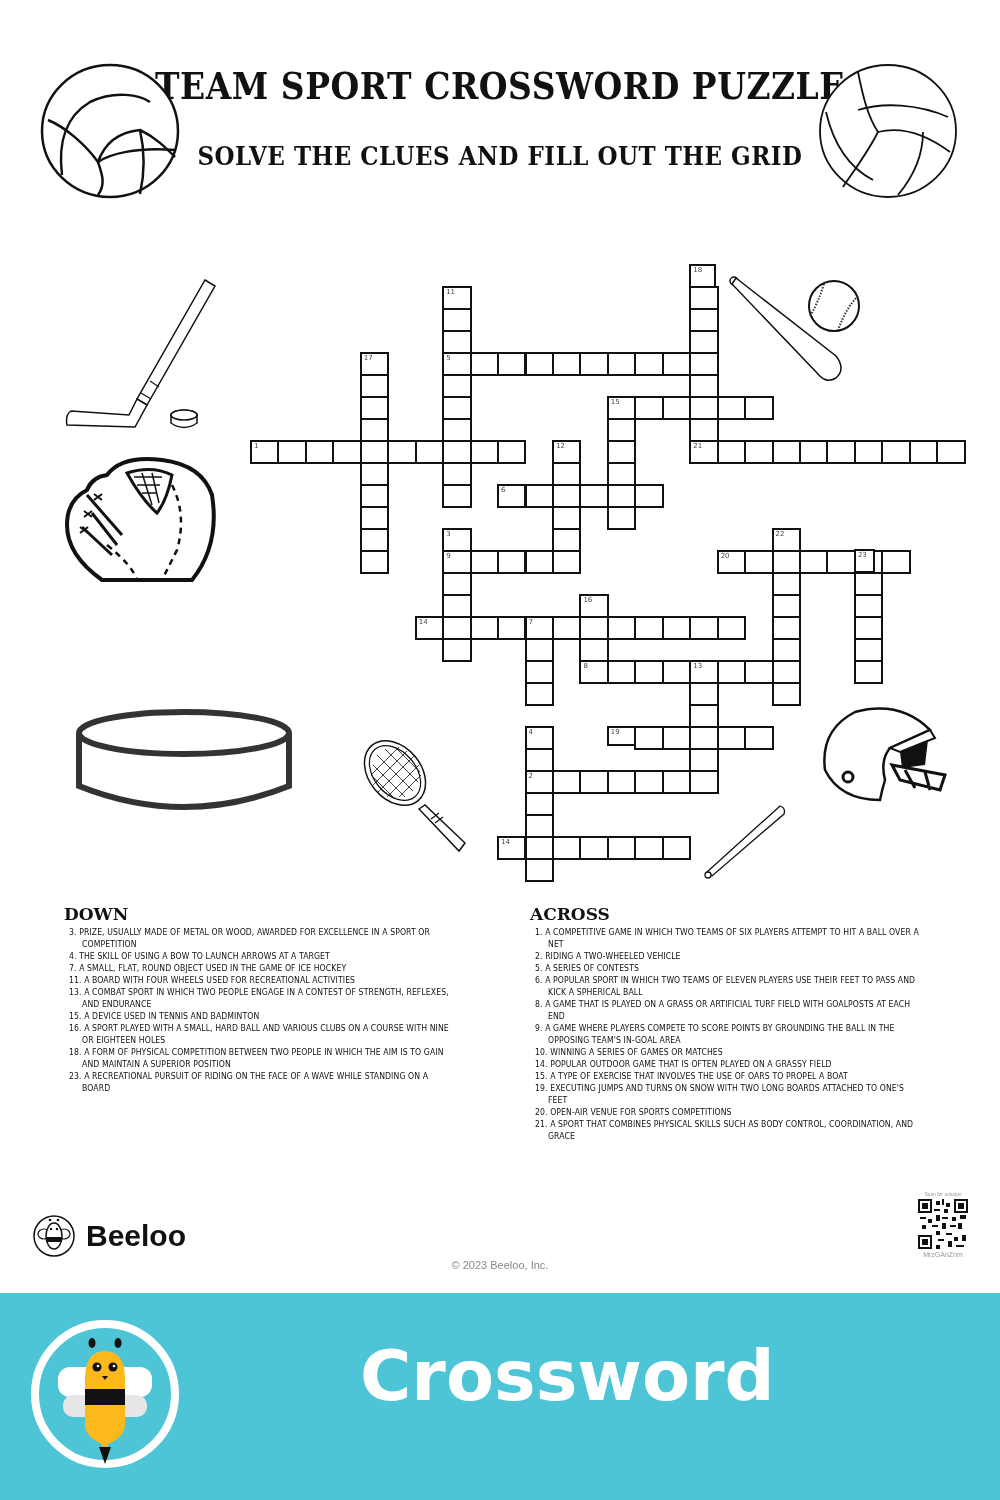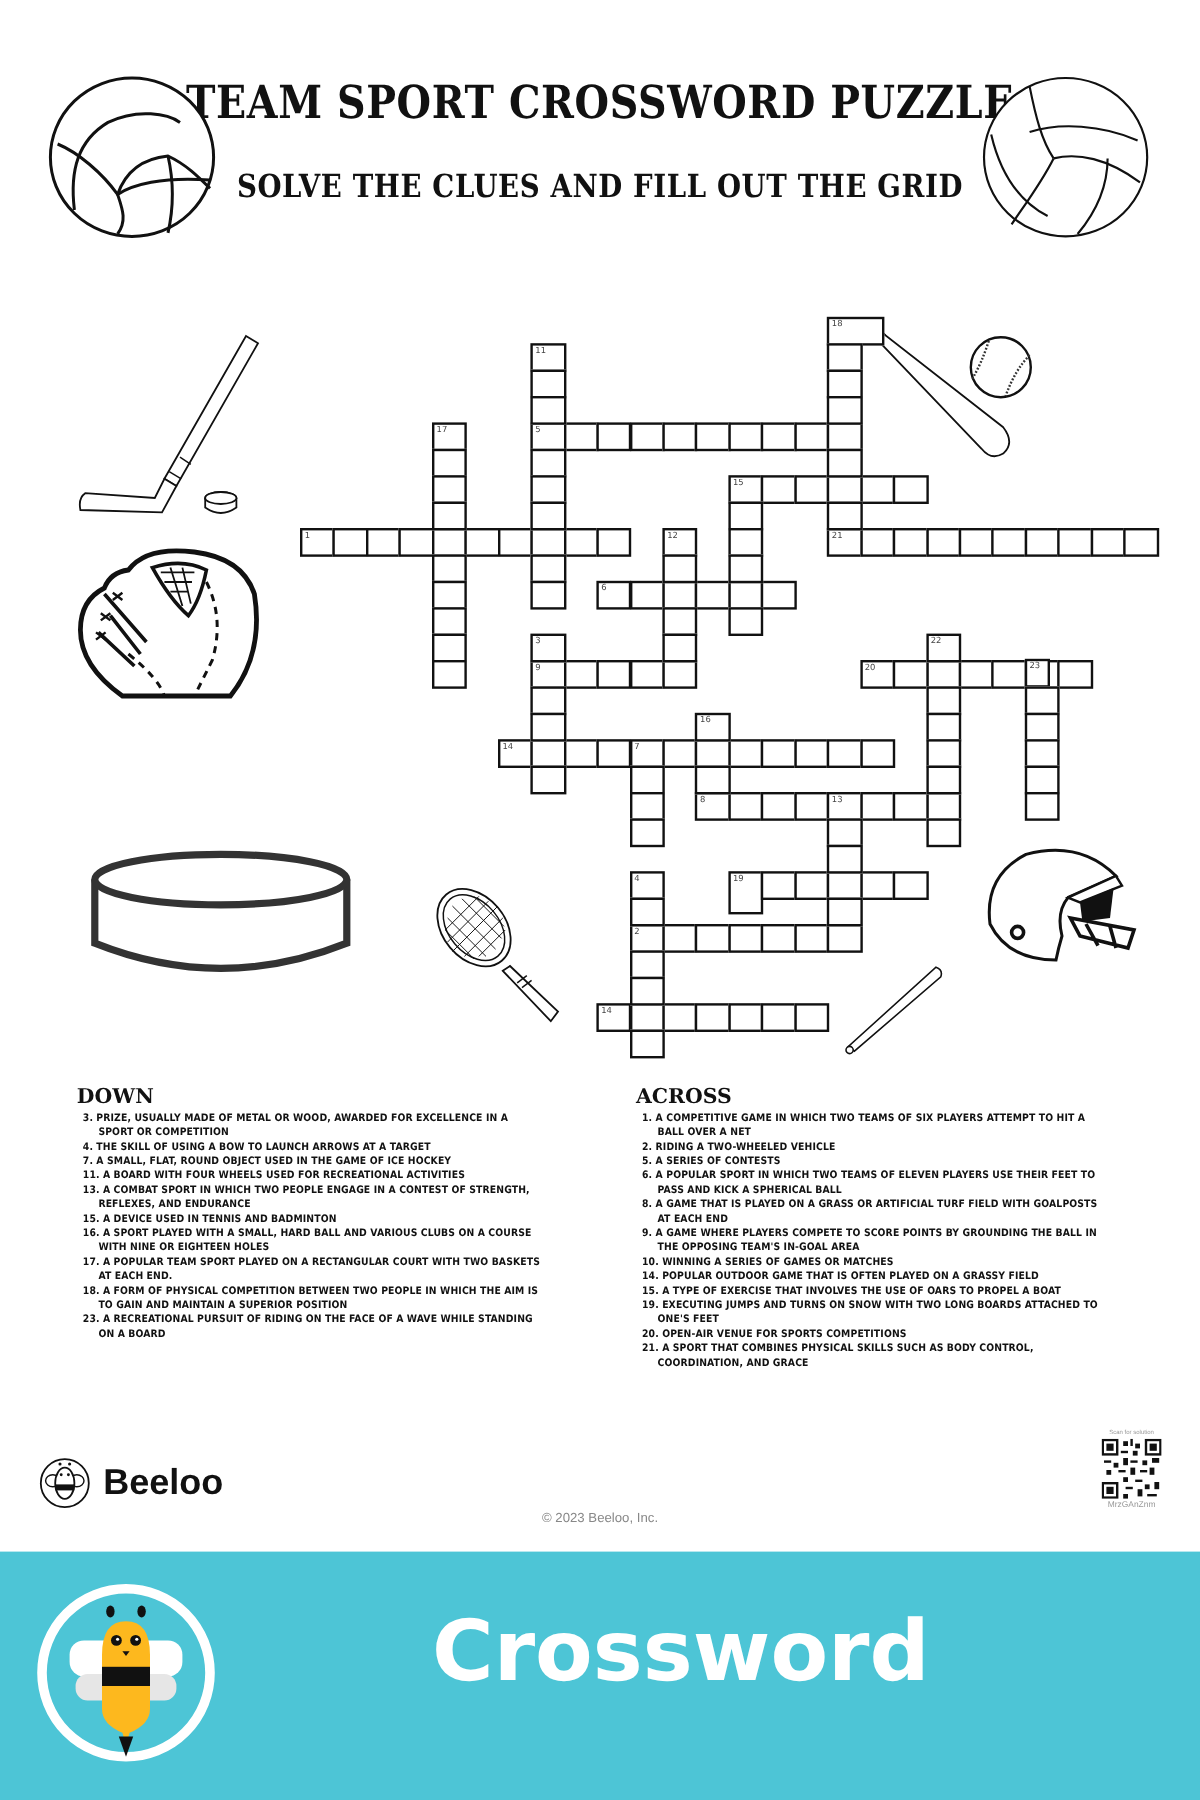--- a/index.html
+++ b/index.html
@@ -7,21 +7,21 @@
   .title{position:absolute;left:0;width:1000px;text-align:center;font-family:"DejaVu Serif",serif;font-weight:900;color:#111;letter-spacing:0.5px;}
   #t1{top:66px;font-size:33px;transform:scaleY(1.15);}
   #t2{top:142px;font-size:23px;transform:scaleY(1.15);}
   .ill{position:absolute;}
   #grid{position:absolute;left:0;top:0;width:1000px;height:900px;}
   .cell{position:absolute;width:27.45px;height:22px;box-sizing:border-box;border:2px solid #111;background:#fff;}
   .cell input{position:absolute;inset:0;width:100%;height:100%;border:none;background:transparent;padding:0;margin:0;text-align:center;font-size:13px;outline:none;}
   .num{position:absolute;left:2px;top:0px;font-size:7px;color:#444;font-family:"DejaVu Sans",sans-serif;line-height:8px;pointer-events:none;}
   .clues{position:absolute;top:904px;font-family:"DejaVu Sans Condensed","DejaVu Sans",sans-serif;}
   .clues h2{margin:0 0 2px 0;font-family:"DejaVu Serif",serif;font-weight:900;font-size:17px;color:#111;}
-  .clue{font-size:8.6px;font-weight:bold;color:#111;line-height:12px;padding-left:18px;text-indent:-13px;letter-spacing:0.1px;text-transform:uppercase;}
+  .clue{font-size:8.6px;font-weight:normal;color:#111;line-height:12px;padding-left:18px;text-indent:-13px;letter-spacing:0.1px;text-transform:uppercase;}
   #down{left:64px;width:390px;}
   #across{left:530px;width:390px;}
   #brand{position:absolute;left:32px;top:1214px;display:flex;align-items:center;}
   #brand-name{font-family:"Liberation Sans",sans-serif;font-weight:bold;font-size:30px;color:#111;margin-left:10px;}
   #copyright{position:absolute;left:0;width:1000px;top:1259px;text-align:center;font-size:11px;color:#888;font-family:"Liberation Sans",sans-serif;}
   #qr-wrap{position:absolute;left:912px;top:1191px;width:62px;text-align:center;}
   #qr-scan{font-size:5px;color:#999;font-family:"Liberation Sans",sans-serif;}
   #qr-code{font-size:7px;color:#999;font-family:"Liberation Sans",sans-serif;margin-top:2px;}
   #banner{position:absolute;left:0;top:1293px;width:1000px;height:207px;background:#4DC5D6;}
   #banner-label{position:absolute;left:360px;top:42px;font-family:"DejaVu Sans",sans-serif;font-weight:bold;font-size:70px;color:#fff;letter-spacing:0px;}
@@ -342,21 +342,21 @@
     </div>
     <div class="cell" style="left: 690.2px; top: 397px; margin-left: -1px; margin-top: -1px; width: 29.45px; height: 24px;">
       <input maxlength="1" style="">
     </div>
     <div class="cell" style="left: 717.65px; top: 397px; margin-left: -1px; margin-top: -1px; width: 29.45px; height: 24px;">
       <input maxlength="1" style="">
     </div>
     <div class="cell" style="left: 745.1px; top: 397px; margin-left: -1px; margin-top: -1px; width: 29.45px; height: 24px;">
       <input maxlength="1" style="">
     </div>
-    <div class="cell" style="left: 607.85px; top: 727px; margin-left: -1px; margin-top: -1px; width: 29.45px; height: 36px;">
+    <div class="cell" style="left: 607.85px; top: 727px; margin-left: -1px; margin-top: -1px; width: 29.45px; height: 20px;">
       <span class="num">19</span>
       <input maxlength="1" style="">
     </div>
     <div class="cell" style="left: 635.3px; top: 727px; margin-left: -1px; margin-top: -1px; width: 29.45px; height: 24px;">
       <input maxlength="1" style="">
     </div>
     <div class="cell" style="left: 662.75px; top: 727px; margin-left: -1px; margin-top: -1px; width: 29.45px; height: 24px;">
       <input maxlength="1" style="">
     </div>
     <div class="cell" style="left: 690.2px; top: 727px; margin-left: -1px; margin-top: -1px; width: 29.45px; height: 24px;">
@@ -546,21 +546,21 @@
     </div>
     <div class="cell" style="left: 360.8px; top: 507px; margin-left: -1px; margin-top: -1px; width: 29.45px; height: 24px;">
       <input maxlength="1" style="">
     </div>
     <div class="cell" style="left: 360.8px; top: 529px; margin-left: -1px; margin-top: -1px; width: 29.45px; height: 24px;">
       <input maxlength="1" style="">
     </div>
     <div class="cell" style="left: 360.8px; top: 551px; margin-left: -1px; margin-top: -1px; width: 29.45px; height: 24px;">
       <input maxlength="1" style="">
     </div>
-    <div class="cell" style="left: 690.2px; top: 265px; margin-left: -1px; margin-top: -1px; width: 48px; height: 24px;">
+    <div class="cell" style="left: 690.2px; top: 265px; margin-left: -1px; margin-top: -1px; width: 27px; height: 24px;">
       <span class="num">18</span>
       <input maxlength="1" style="">
     </div>
     <div class="cell" style="left: 690.2px; top: 287px; margin-left: -1px; margin-top: -1px; width: 29.45px; height: 24px;">
       <input maxlength="1" style="">
     </div>
     <div class="cell" style="left: 690.2px; top: 309px; margin-left: -1px; margin-top: -1px; width: 29.45px; height: 24px;">
       <input maxlength="1" style="">
     </div>
     <div class="cell" style="left: 690.2px; top: 331px; margin-left: -1px; margin-top: -1px; width: 29.45px; height: 24px;">
@@ -614,21 +614,20 @@
 
 <div class="clues" id="down">
   <h2>DOWN</h2>
   <div class="clue">3. Prize, usually made of metal or wood, awarded for excellence in a sport or competition</div>
   <div class="clue">4. The skill of using a bow to launch arrows at a target</div>
   <div class="clue">7. A small, flat, round object used in the game of ice hockey</div>
   <div class="clue">11. A board with four wheels used for recreational activities</div>
   <div class="clue">13. A combat sport in which two people engage in a contest of strength, reflexes, and endurance</div>
   <div class="clue">15. A device used in tennis and badminton</div>
   <div class="clue">16. A sport played with a small, hard ball and various clubs on a course with nine or eighteen holes</div>
-  <div class="clue">17. A popular team sport played on a rectangular court with two baskets at each end.</div>
   <div class="clue">18. A form of physical competition between two people in which the aim is to gain and maintain a superior position</div>
   <div class="clue">23. A recreational pursuit of riding on the face of a wave while standing on a board</div>
 </div>
 
 <div class="clues" id="across">
   <h2>ACROSS</h2>
   <div class="clue">1. A competitive game in which two teams of six players attempt to hit a ball over a net</div>
   <div class="clue">2. Riding a two-wheeled vehicle</div>
   <div class="clue">5. A series of contests</div>
   <div class="clue">6. A popular sport in which two teams of eleven players use their feet to pass and kick a spherical ball</div>

